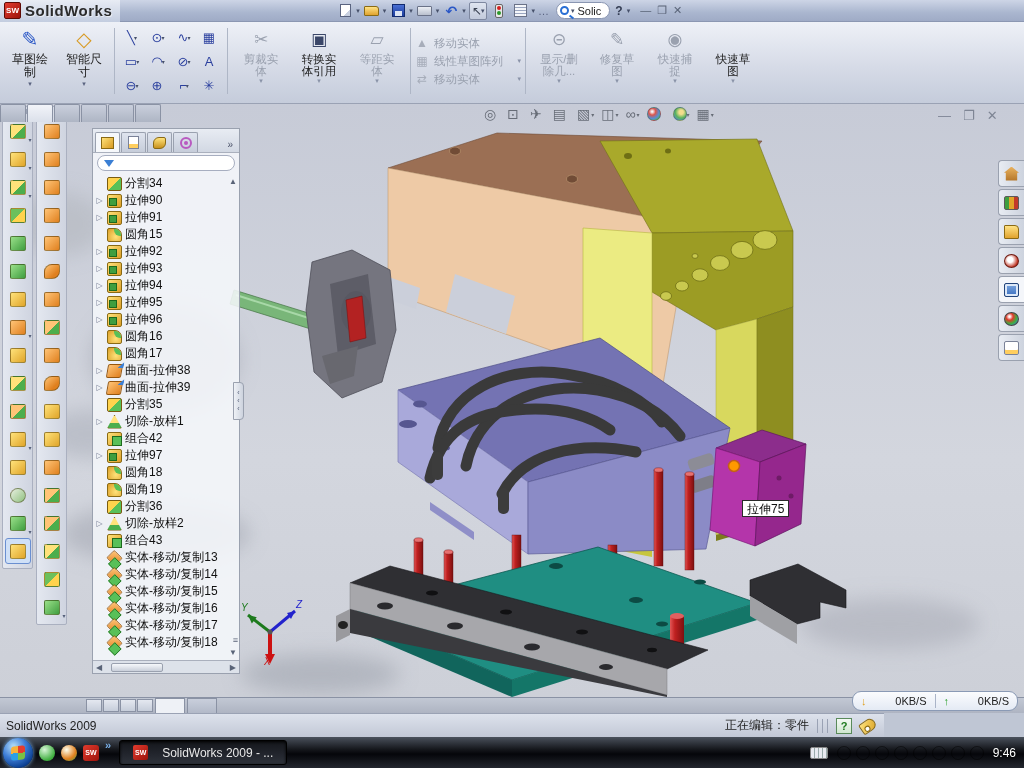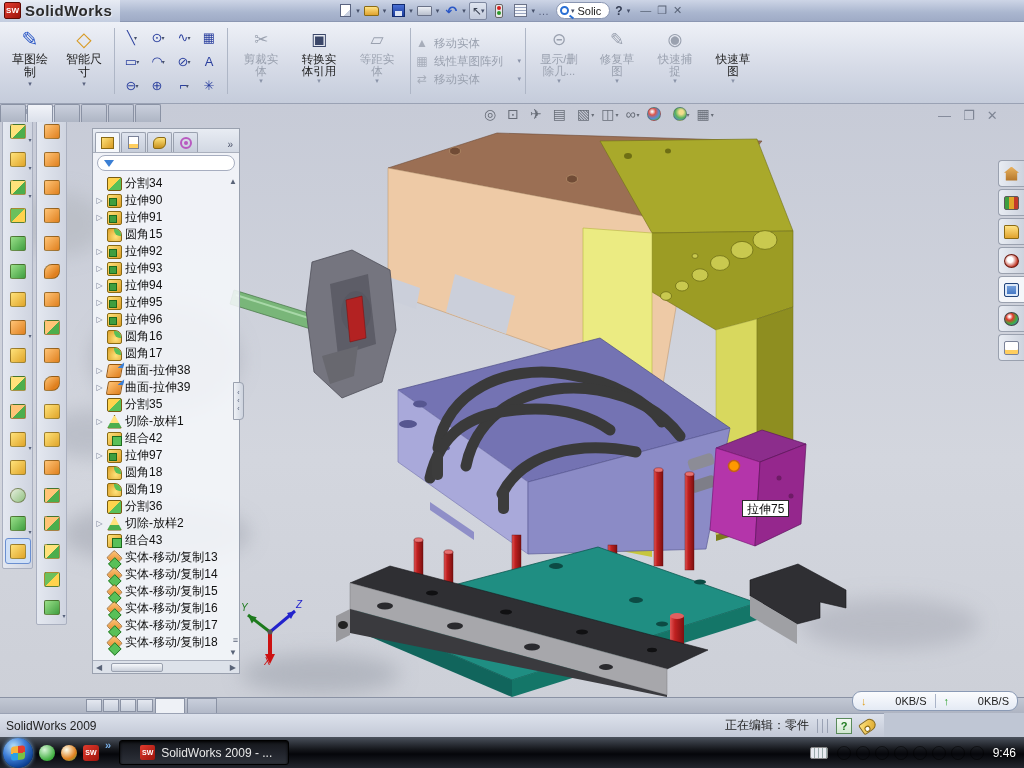--- a/index.html
+++ b/index.html
@@ -203,21 +203,21 @@
     background:radial-gradient(circle at 35% 28%,#a8d4f5 5%,#3f7fd8 40%,#0b3f91 75%,#062a66); box-shadow:0 0 4px #7ab0e8; }
   .orb::after { content:""; position:absolute; left:8px; top:8px; width:14px; height:14px; border-radius:3px;
     background:conic-gradient(#e53c2e 0 25%, #7bc143 0 50%, #2e9fe5 0 75%, #f8b23c 0); transform:skewY(-6deg);}
   .qlaunch { display:flex; align-items:center; gap:6px; margin-right:6px;}
   .ql { width:16px; height:16px; border-radius:3px; }
   .ql-msg { background:radial-gradient(circle at 35% 30%,#d6f5d6,#3fae3f 70%); border-radius:50%;}
   .ql-ball { background:radial-gradient(circle at 35% 30%,#ffe,#e0801f 60%,#3f9e3f); border-radius:50%;}
   .ql-sw { background:linear-gradient(135deg,#e23b2e,#9c130b); color:#fff; font-size:7px; font-weight:bold;
     display:flex; align-items:center; justify-content:center;}
   .ql-chev { color:#7ab0e8; font-weight:bold; font-size:11px; align-self:flex-start; margin-top:2px;}
-  .taskbtn { height:25px; min-width:150px; max-width:170px; margin-right:6px; padding:0 20px; display:flex; align-items:center; gap:6px;
+  .taskbtn { height:25px; min-width:150px; max-width:170px; margin-right:6px; padding:0 13px; display:flex; align-items:center; gap:14px;
     background:linear-gradient(#3a3f48,#1d2026 50%,#121419); border:1px solid #000; border-radius:3px; box-shadow:inset 0 1px 0 #5a616c;
     color:#e8e8e8; font-size:12px; white-space:nowrap; overflow:hidden;}
   .taskbtn.active { background:linear-gradient(#14161b,#23262e 60%,#2e323a); box-shadow:inset 0 1px 3px #000; }
   .tb-ico { width:15px; height:15px; flex:0 0 15px; border-radius:2px; }
   .tb-sw { background:linear-gradient(135deg,#e23b2e,#9c130b); color:#fff; font-size:7px; font-weight:bold; display:flex; align-items:center; justify-content:center;}
   .tb-paint { background:linear-gradient(#d8d8d8,#8a8a8a); position:relative;}
   .tb-paint::after { content:""; position:absolute; left:5px; top:2px; width:4px; height:11px; background:linear-gradient(#e0a32e,#7a4a10); border-radius:2px;}
   .traybar { margin-left:auto; display:flex; align-items:center; gap:5px; padding-right:8px; }
   .kbd { width:18px; height:12px; background:#e8eaf0; border:1px solid #888; border-radius:2px;
     background-image:repeating-linear-gradient(90deg,transparent 0 3px,#9aa 3px 4px); margin-right:4px;}

